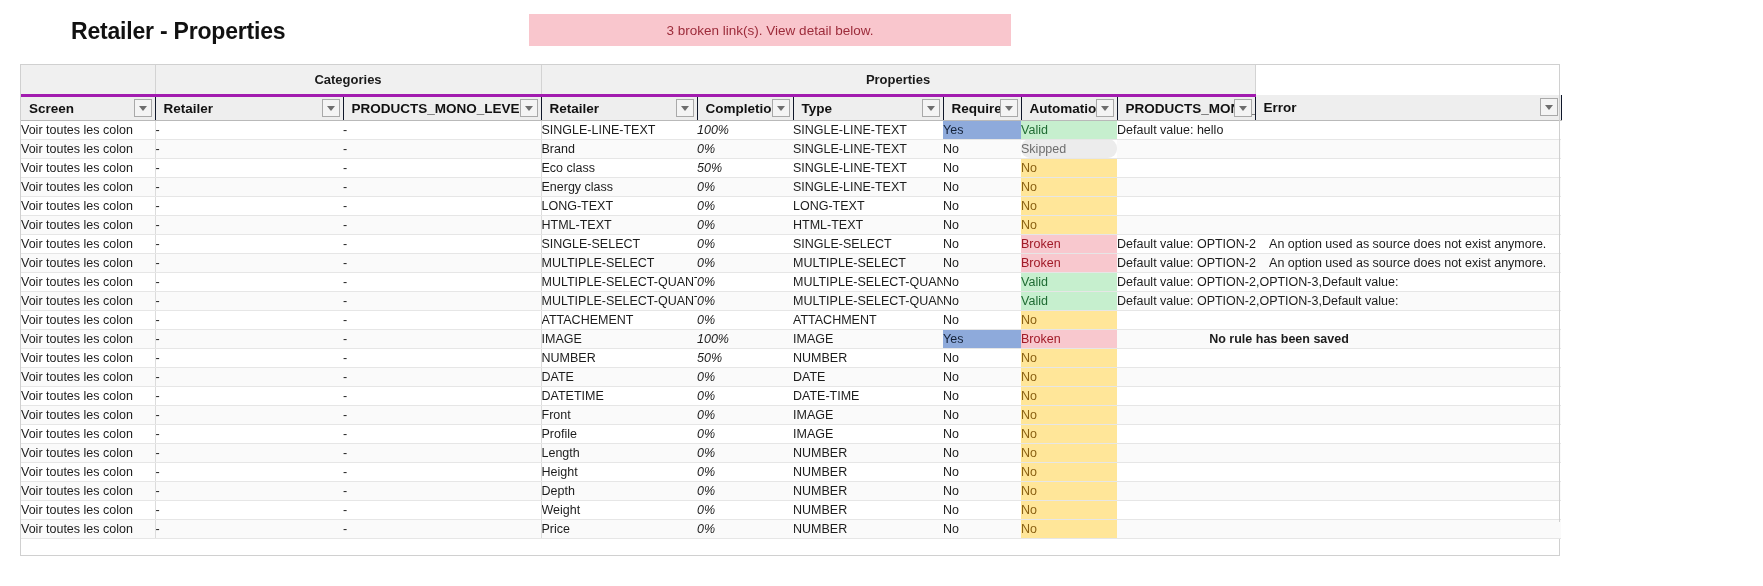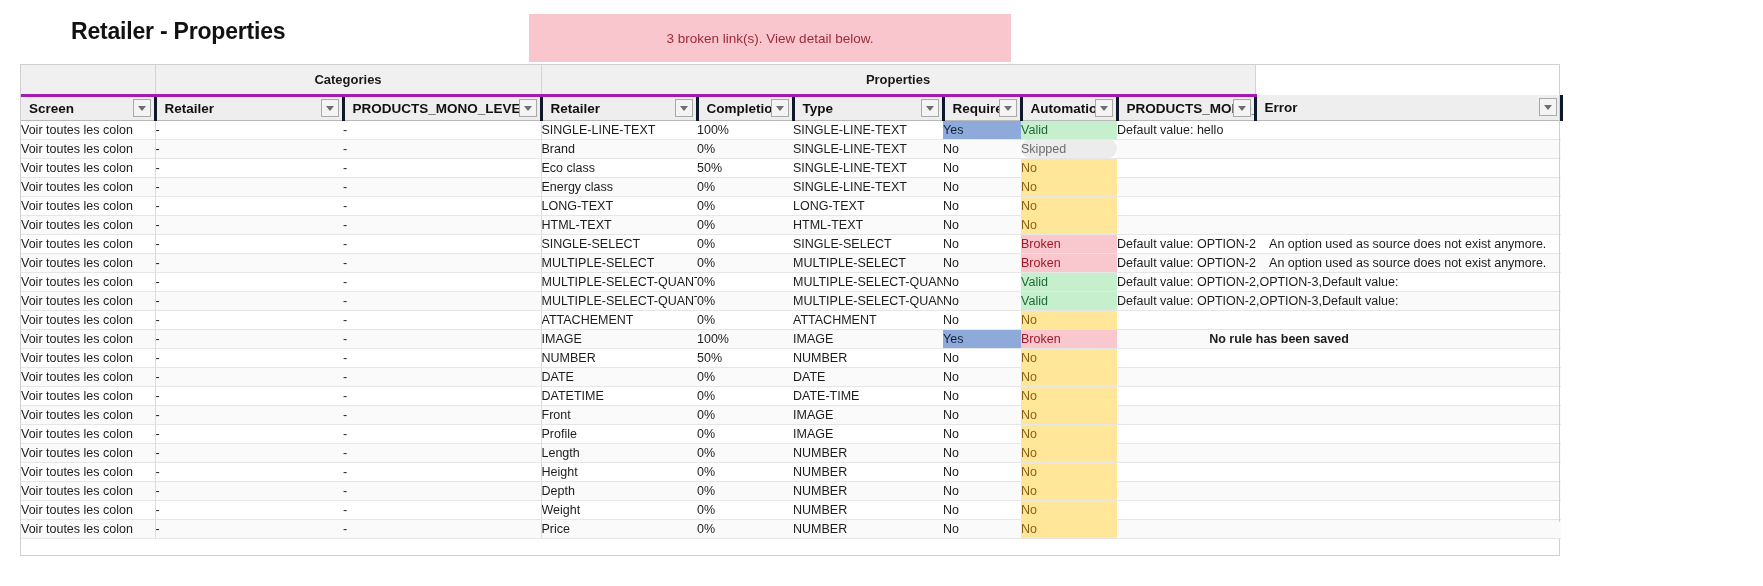--- a/index.html
+++ b/index.html
@@ -28,21 +28,21 @@
     white-space: nowrap;
     margin-left: 45px;
   }
 
   
   #alert-banner {
     position: absolute;
     left: 529px;
     top: 14px;
     width: 482px;
-    height: 48px;
+    height: 32px;
     background: #f9c6cd;
     display: flex;
     align-items: center;
     justify-content: center;
   }
   #alert-banner .alert-text {
     font-size: 13.5px;
     color: #9c2b3a;
     white-space: nowrap;
   }
@@ -86,21 +86,21 @@
     vertical-align: middle;
   }
   tr.group-row td.blank-group {
     background: #f0f0f0;
   }
 
   
   tr.head-row td {
     height: 25px;
     background: #eeeeee;
-    border-right: 3px solid #0f172a;
+    border-right: 1px solid #0f172a;
     border-bottom: 1px solid #b9b9b9;
     vertical-align: middle;
     position: relative;
     font-weight: bold;
     font-size: 13.5px;
     color: #111111;
   }
   tr.head-row .hdr-label {
     display: block;
     padding-left: 8px;
@@ -142,21 +142,21 @@
     color: #1c1c1c;
     vertical-align: middle;
   }
   tr.data-row.odd td { background: #ffffff; }
   tr.data-row.even td { background: #fafafa; }
 
   td.c-screen   { padding-left: 10px; border-right: 1px solid #dcdcdc; }
   td.c-cat-ret  { padding-left: 8px; }
   td.c-cat-prod { padding-left: 8px; border-right: 1px solid #dcdcdc; }
   td.c-prop-ret { padding-left: 8px; }
-  td.c-compl    { padding-left: 8px; }
+  td.c-compl    { padding-left: 8px; font-style: italic; }
   td.c-type     { padding-left: 8px; }
   td.c-req      { padding-left: 8px; text-align: left; }
   td.c-auto     { padding-left: 8px; }
   td.c-prodmono { padding-left: 8px; }
   td.c-error    { padding-left: 4px; }
 
   
   .fill-blue   { background: #8eaadb !important; color: #15233a !important; }
   .fill-green  { background: #c6efce !important; color: #1f6b33 !important; }
   .fill-red    { background: #f8c8ce !important; color: #a01826 !important; }

